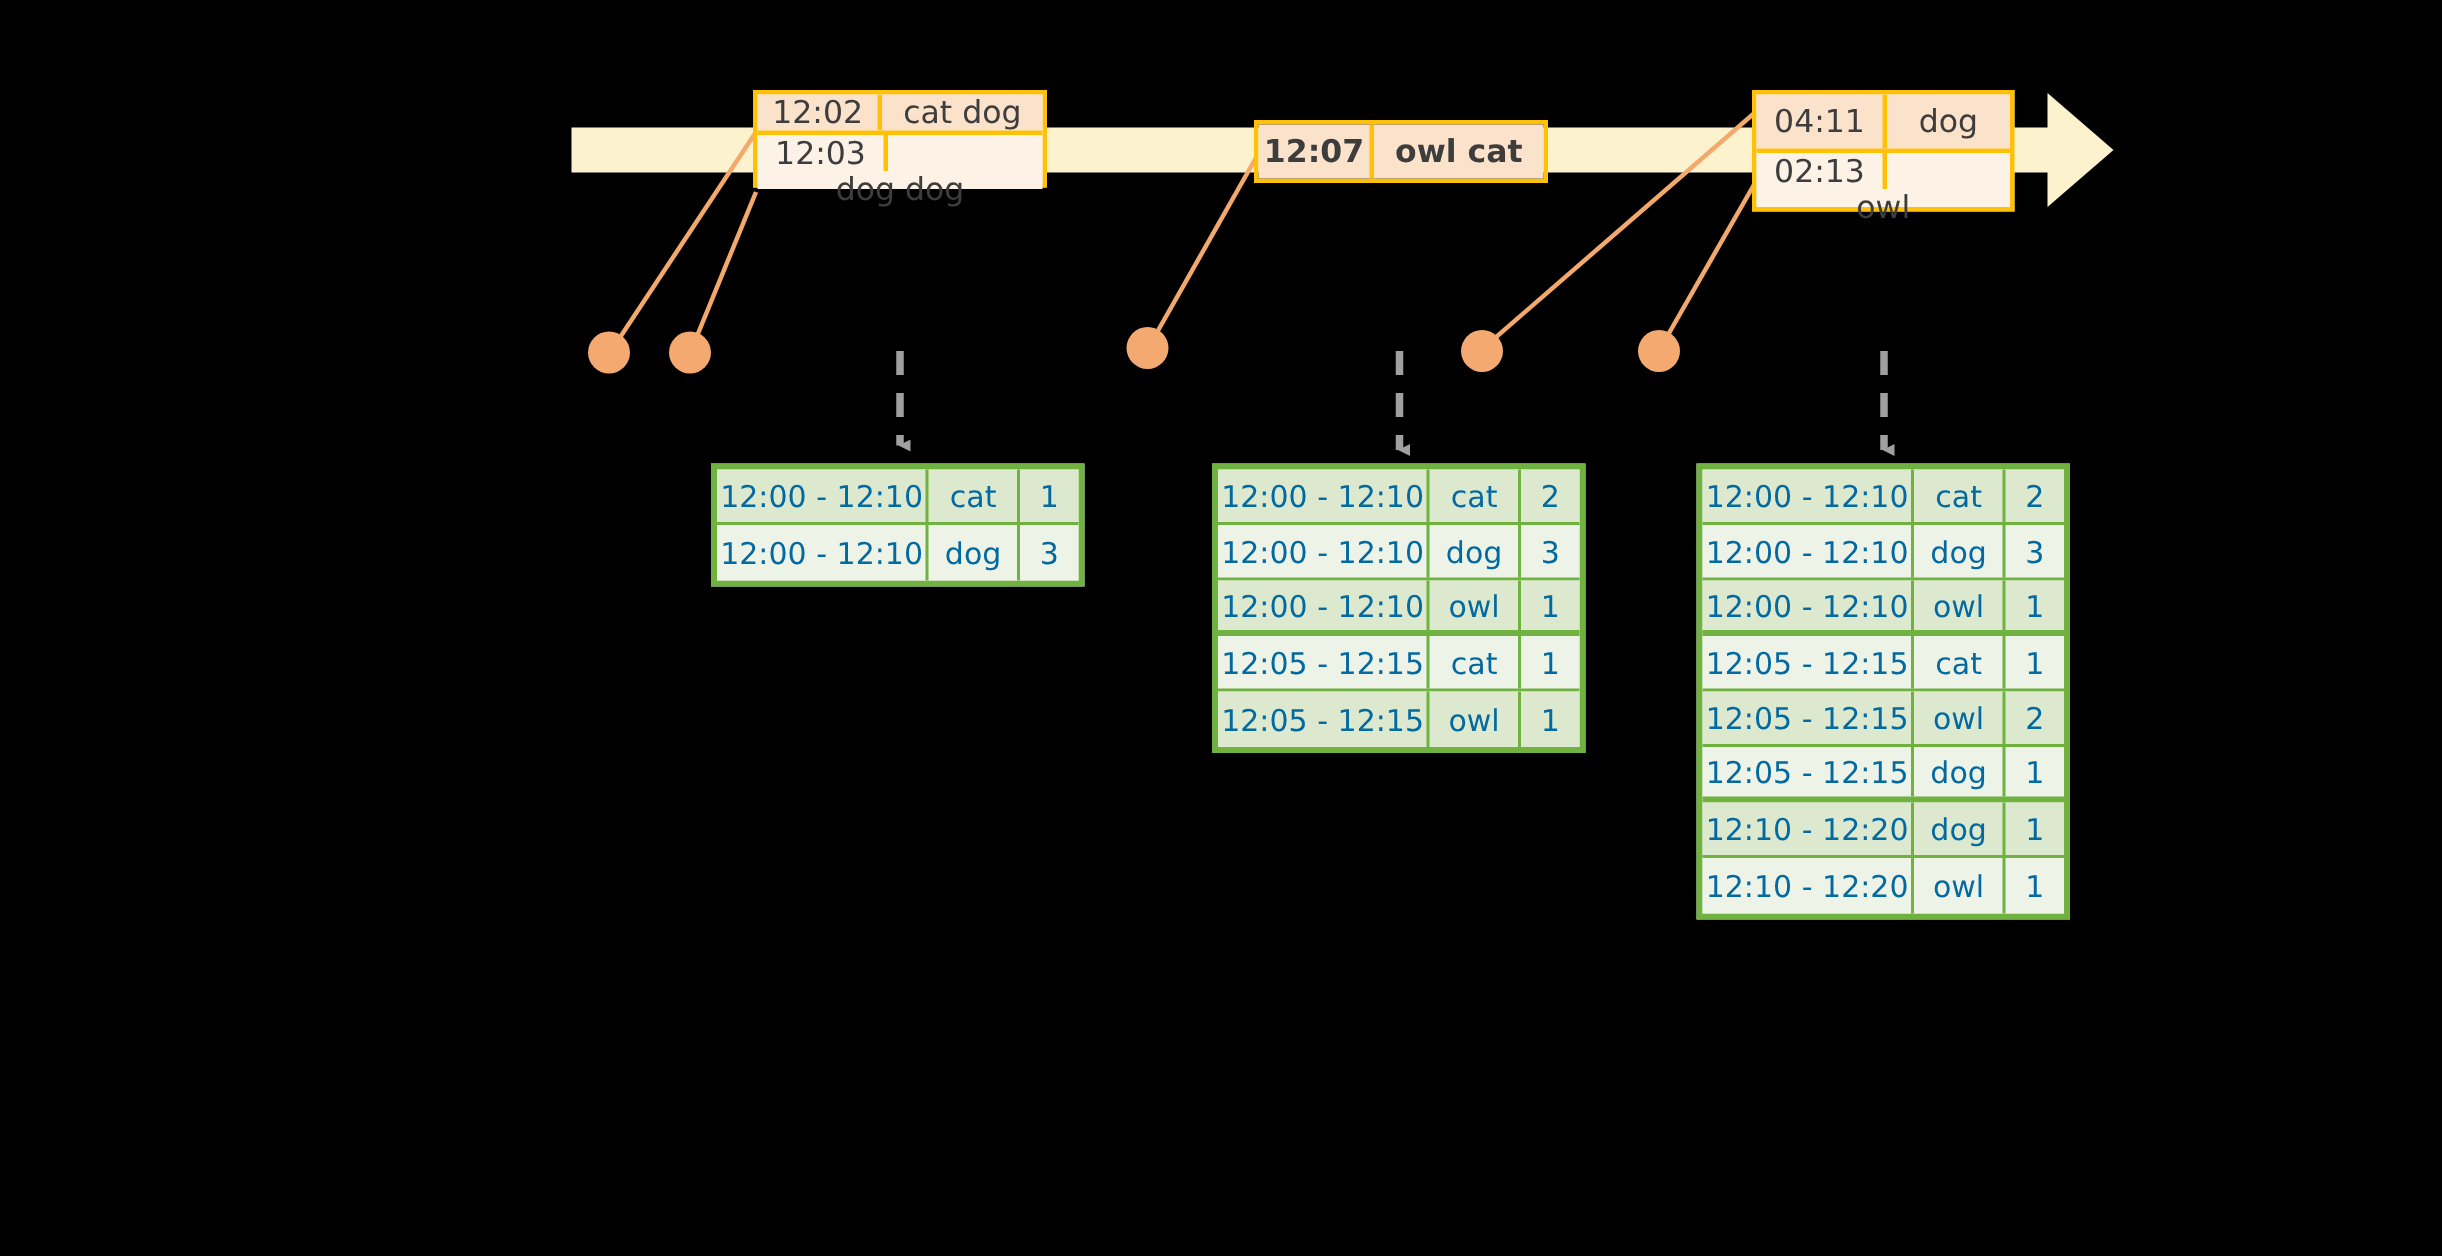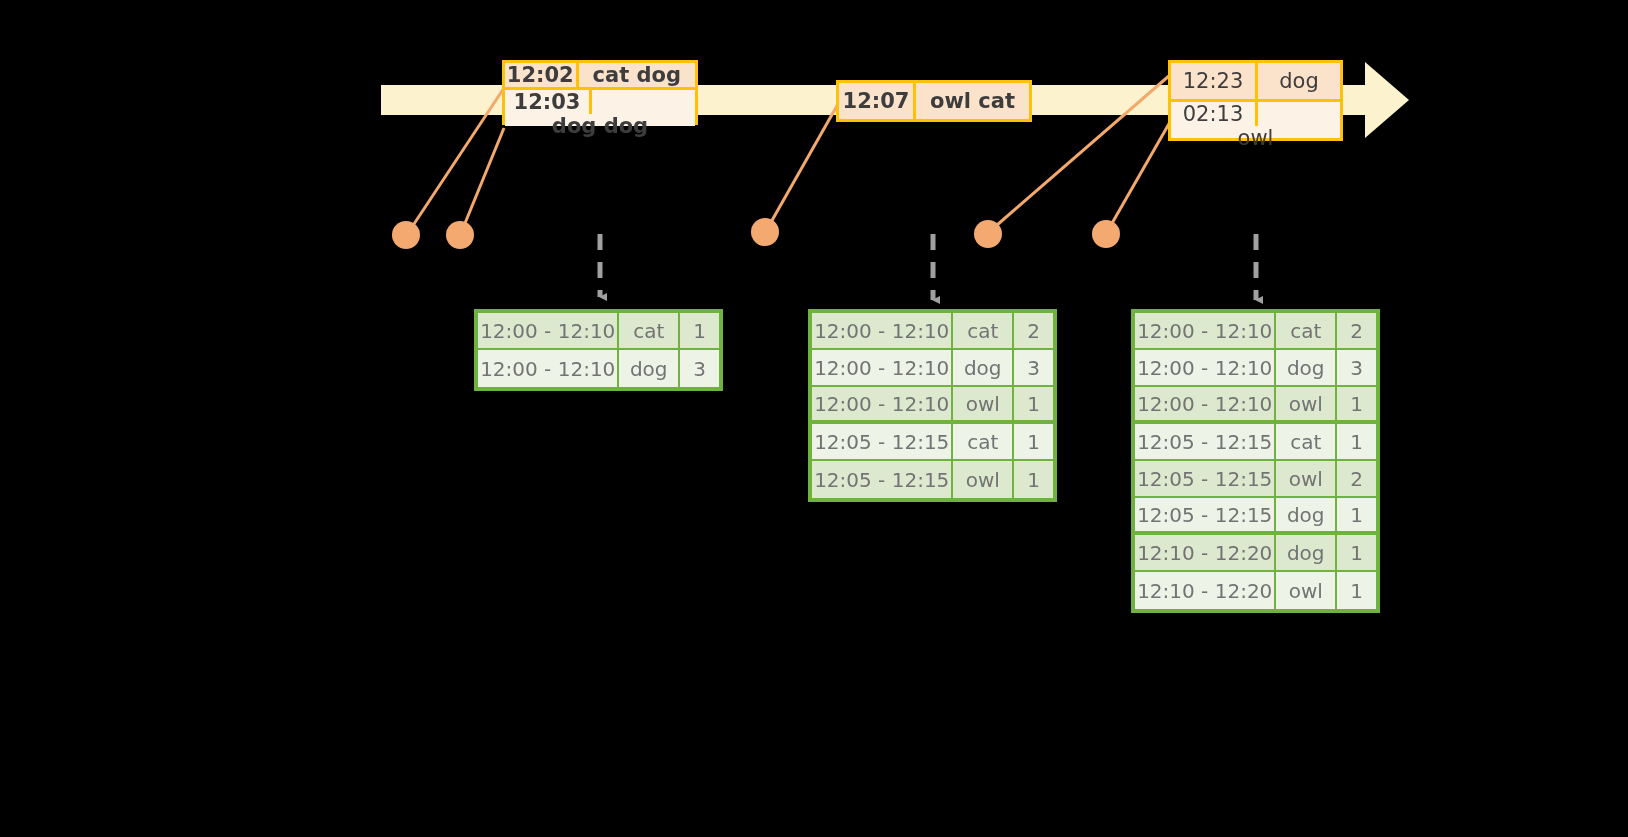--- a/index.html
+++ b/index.html
@@ -43,21 +43,21 @@
     background:#e9f1e0;
   }
   .res-row{display:flex;height:37px;box-sizing:border-box;border-bottom:2px solid #6FB23F;}
   .res-row:last-child{border-bottom:none;}
   .res-row.grp{border-bottom:4px solid #6FB23F;}
   .res-row.shadeA{background:#dde9cf;}
   .res-row.shadeB{background:#eef3e8;}
   .res-cell{
     box-sizing:border-box;
     display:flex;align-items:center;justify-content:center;
-    font-size:20px;color:#737373;
+    font-size:20px;color:#0369a1;
     border-right:2px solid #6FB23F;
     white-space:nowrap;
   }
   .res-cell:last-child{border-right:none;}
   .c-win{width:145px;}
   .c-key{width:62px;}
   .c-cnt{width:40px;}
 </style>
 </head>
 <body>
@@ -92,41 +92,41 @@
       <circle cx="1106" cy="234" r="14"></circle>
     </g>
 
     <g stroke="#A0A0A0" stroke-width="5" stroke-dasharray="16,12" fill="none">
       <line x1="600" y1="234" x2="600" y2="297" marker-end="url(#dash-arrow)"></line>
       <line x1="933" y1="234" x2="933" y2="300" marker-end="url(#dash-arrow)"></line>
       <line x1="1256" y1="234" x2="1256" y2="300" marker-end="url(#dash-arrow)"></line>
     </g>
   </svg>
 
-  <div class="evt-box" style="left:502px;top:60px;width:196px;height:65px;font-weight:bold;">
+  <div class="evt-box" style="left:502px;top:60px;width:196px;height:65px;">
     <div class="evt-row odd">
       <div class="evt-time">12:02</div>
       <div class="evt-val">cat dog</div>
     </div>
     <div class="evt-row even">
       <div class="evt-time">12:03</div>
       <div class="evt-val">dog dog</div>
     </div>
   </div>
 
   <div class="evt-box" style="left:836px;top:80px;width:196px;height:42px;font-weight:bold;">
     <div class="evt-row odd">
       <div class="evt-time">12:07</div>
       <div class="evt-val">owl cat</div>
     </div>
   </div>
 
   <div class="evt-box" style="left:1168px;top:60px;width:175px;height:81px;">
     <div class="evt-row odd">
-      <div class="evt-time">12:23</div>
+      <div class="evt-time">04:11</div>
       <div class="evt-val">dog</div>
     </div>
     <div class="evt-row even">
       <div class="evt-time">02:13</div>
       <div class="evt-val">owl</div>
     </div>
   </div>
 
   <div class="res-table" style="left:474px;top:309px;width:249px;">
     <div class="res-row shadeA">

